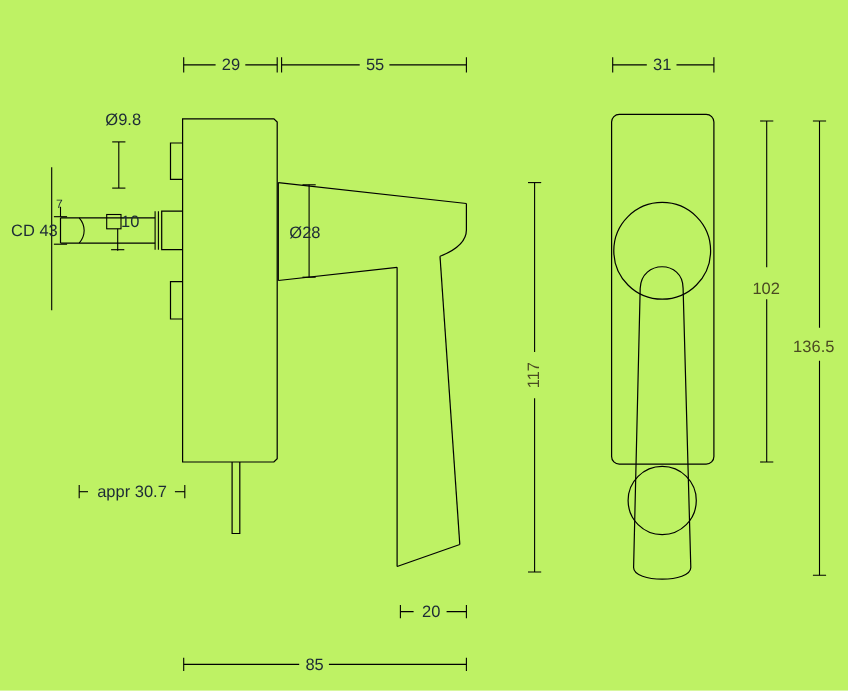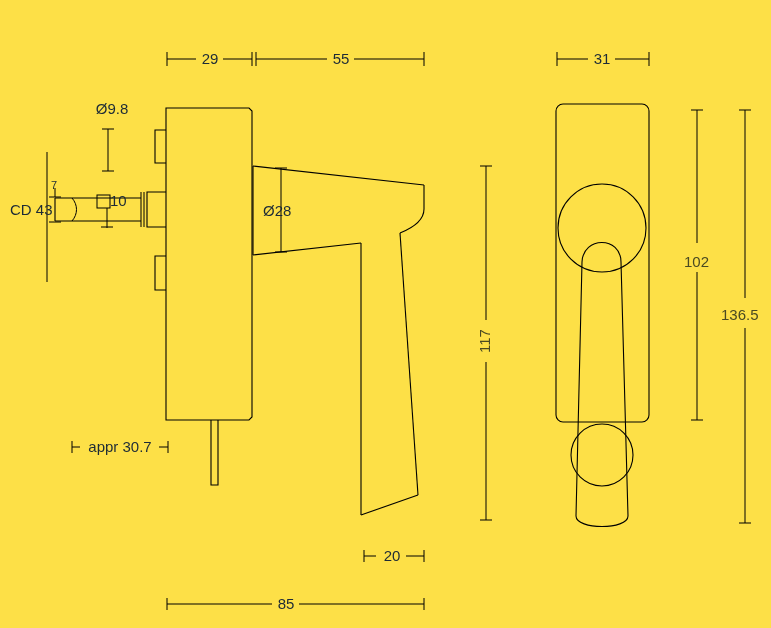--- a/index.html
+++ b/index.html
@@ -8,21 +8,21 @@
     padding: 0;
     background: #ffffff;
   }
   body {
     font-family: "Liberation Sans", sans-serif;
   }
   #drawing-root {
     position: relative;
     width: 771px;
     height: 628px;
-    background: #fde047;
+    background: #bef264;
     overflow: hidden;
   }
   #drawing-svg {
     display: block;
     width: 771px;
     height: 628px;
   }
   .geom {
     fill: none;
     stroke: #000000;

